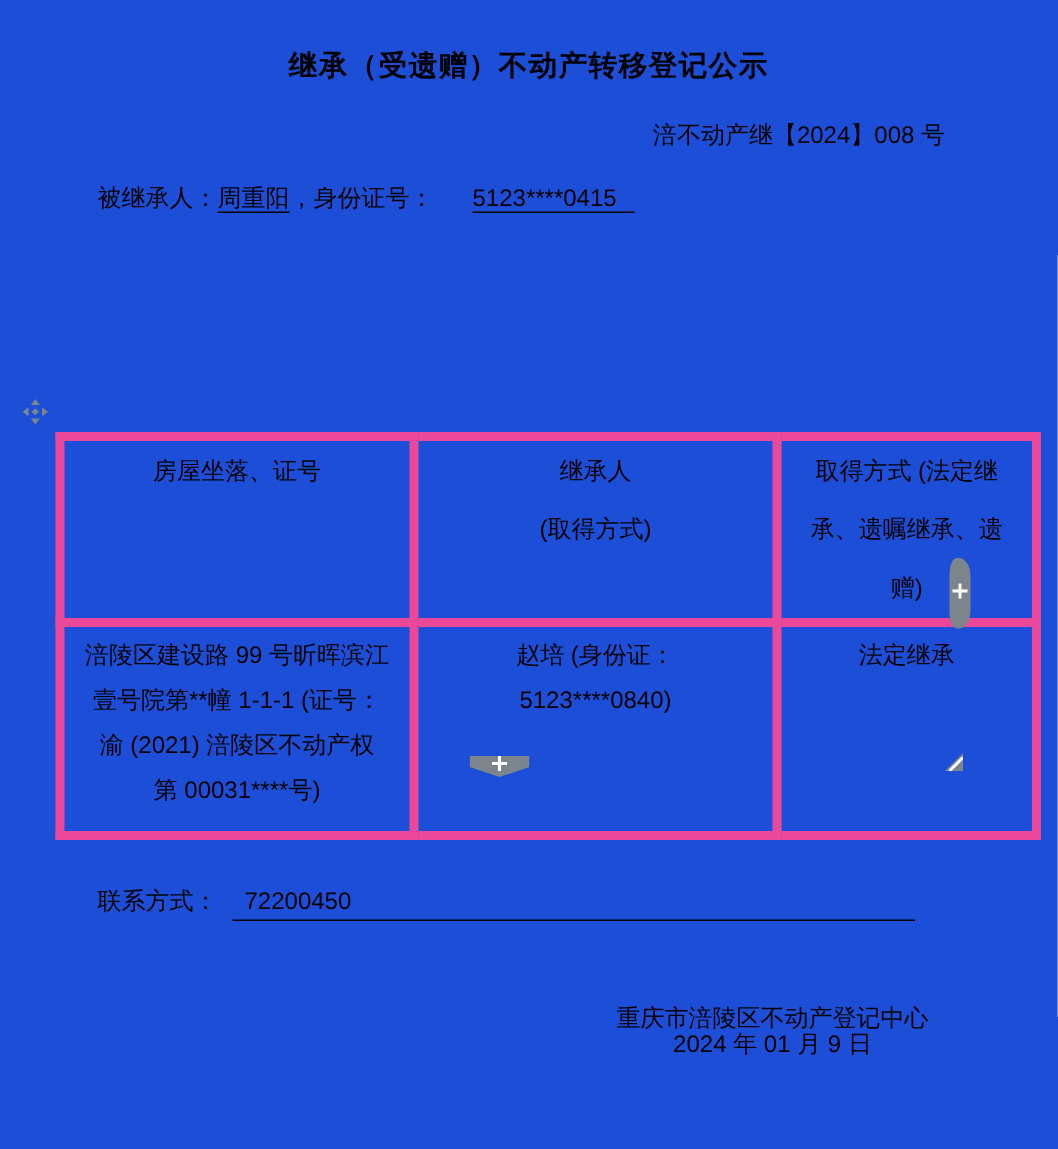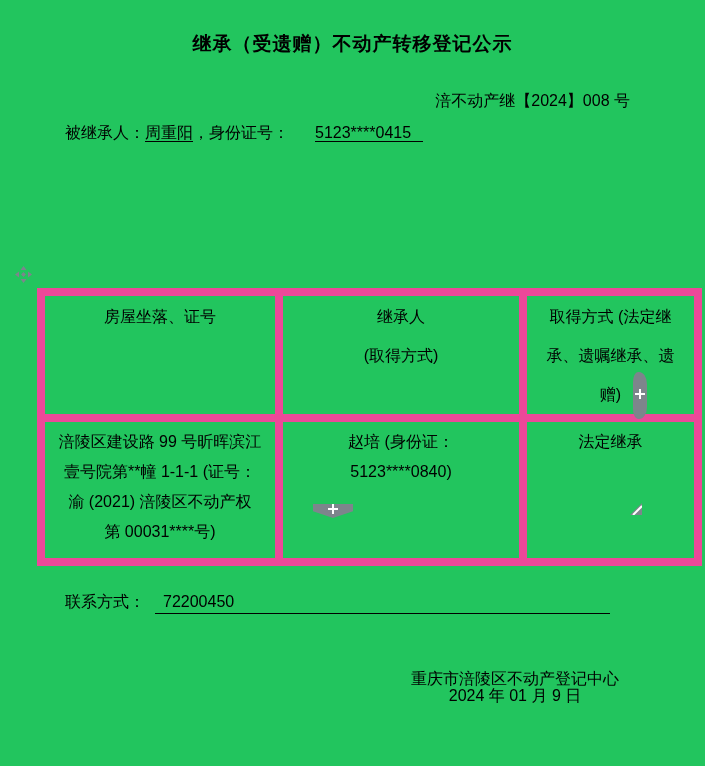--- a/index.html
+++ b/index.html
@@ -1,47 +1,47 @@
 <!DOCTYPE html>
 <html><head>
 <meta charset="utf-8">
 <style>
   html,body { margin:0; padding:0; }
   body {
     width:705px; height:766px; background:#ffffff;
     font-family:"Liberation Sans", sans-serif;
     color:#000;
   }
-  .page { position:relative; width:705px; height:766px; overflow:hidden; background:#22c55e; }
+  .page { position:relative; width:705px; height:766px; overflow:hidden; background:#1d4ed8; }
 
   .doc-title {
     position:absolute; left:0; top:31px; width:705px;
     text-align:center; font-size:19px; font-weight:bold; letter-spacing:1px;
   }
   .doc-number {
-    position:absolute; top:91px; right:75px; font-size:16px;
+    position:absolute; top:80px; right:75px; font-size:16px;
   }
   .party-line {
     position:absolute; left:65px; top:122px; font-size:16px; line-height:22px; white-space:nowrap;
   }
   .u-line { border-bottom:1.5px solid #000; }
   .party-line .party-id { padding-right:12px;margin-left:26px; }
 
   .body-paragraph {
     position:absolute; left:65px; top:160px; width:572px;
     font-size:16px; line-height:31px; text-align:justify; text-indent:2em;
   }
 
   
   table.notice-table {
     position:absolute; left:37px; top:288px; width:593px;
     border-collapse:collapse; table-layout:fixed;
   }
   table.notice-table td {
-    border:8px solid #ec4899; vertical-align:top; text-align:center;
+    border:6px solid #ec4899; vertical-align:top; text-align:center;
     font-size:16px; padding:0 9px;
   }
   td.col-1 { width:212px; }
   td.col-2 { width:218px; }
   td.col-3 { width:149px; }
   tr.hdr-row td { height:77px; line-height:39px; padding-top:1px; }
   tr.body-row td { height:131px; line-height:30px; padding-top:5px; }
 
   
   .move-handle { position:absolute; left:15px; top:266px; width:17px; height:17px; cursor:move; }

